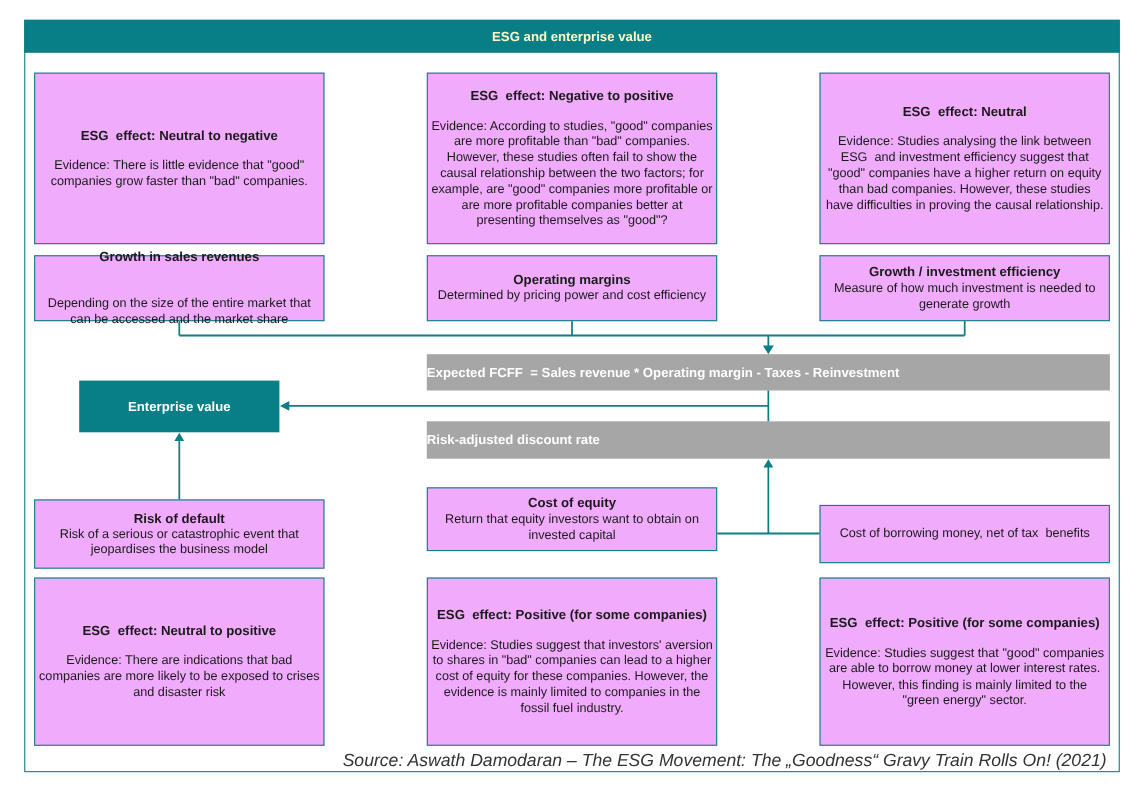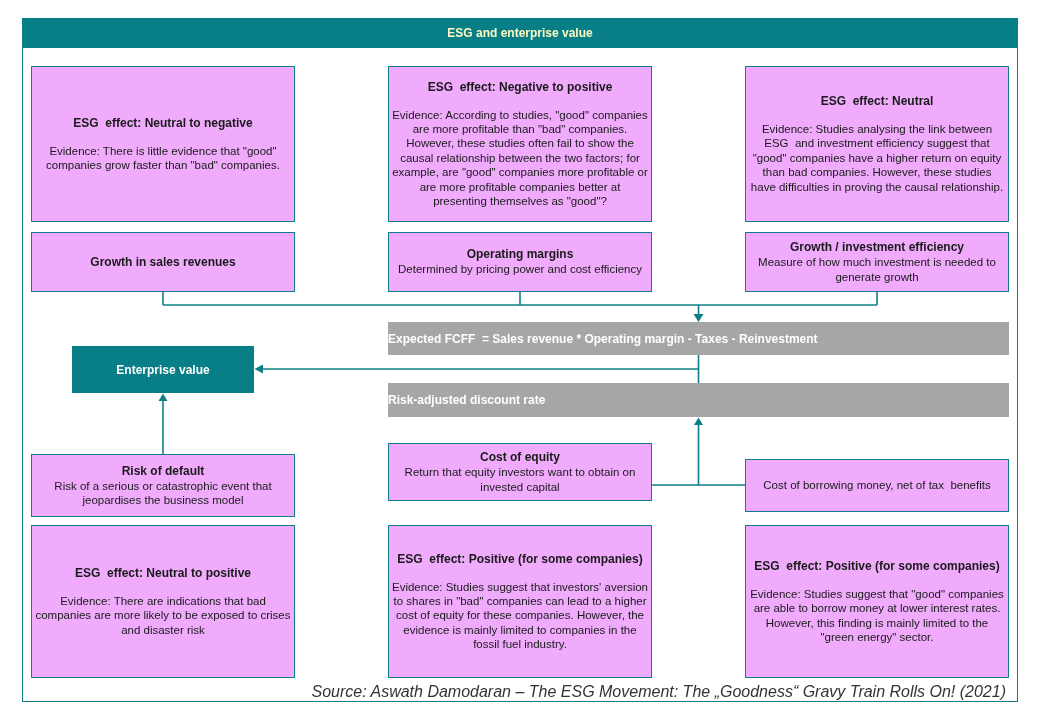--- a/index.html
+++ b/index.html
@@ -39,20 +39,21 @@
     <div class="box-title">ESG  effect: Negative to positive</div>
     <div class="box-body">Evidence: According to studies, "good" companies are more profitable than "bad" companies. However, these studies often fail to show the causal relationship between the two factors; for example, are "good" companies more profitable or are more profitable companies better at presenting themselves as "good"?</div>
   </div>
   <div class="box gap" style="left:745px;top:66px;width:264px;height:156px;">
     <div class="box-title">ESG  effect: Neutral</div>
     <div class="box-body">Evidence: Studies analysing the link between ESG  and investment efficiency suggest that "good" companies have a higher return on equity than bad companies. However, these studies have difficulties in proving the causal relationship.</div>
   </div>
 
   <div class="box" style="left:31px;top:232px;width:264px;height:60px;gap:28px;">
     <div class="box-title">Growth in sales revenues</div>
+    <div class="box-body">Depending on the size of the entire market that can be accessed and the market share</div>
   </div>
   <div class="box" style="left:388px;top:232px;width:264px;height:60px;">
     <div class="box-title">Operating margins</div>
     <div class="box-body">Determined by pricing power and cost efficiency</div>
   </div>
   <div class="box" style="left:745px;top:232px;width:264px;height:60px;">
     <div class="box-title">Growth / investment efficiency</div>
     <div class="box-body">Measure of how much investment is needed to generate growth</div>
   </div>
 

